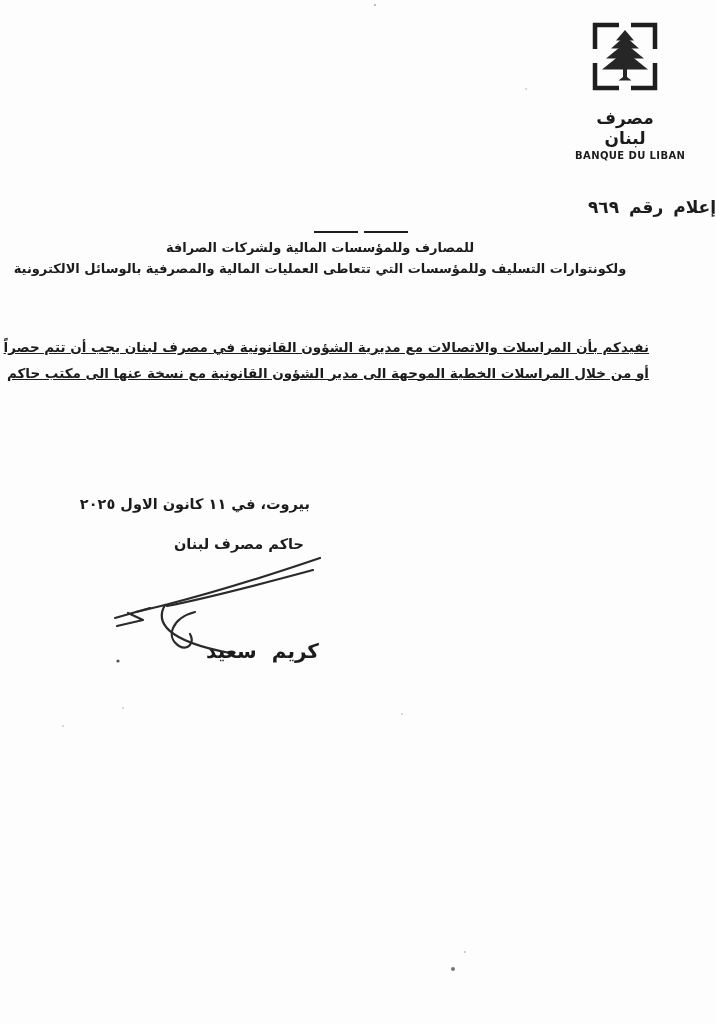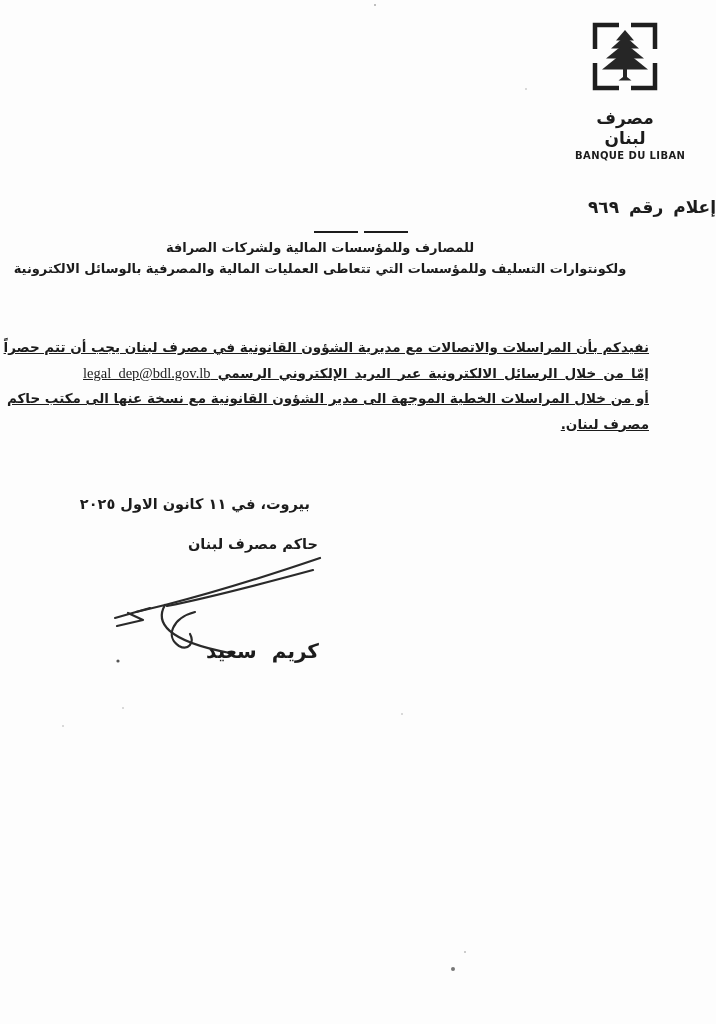--- a/index.html
+++ b/index.html
@@ -34,21 +34,21 @@
   .body-block{
     position:absolute;left:83px;top:335px;width:566px;
     direction:rtl;font-size:13.5px;font-weight:bold;line-height:25.5px;
   }
   .bline{white-space:nowrap;text-decoration:underline;}
   .bline.j{text-align:justify;text-align-last:justify;}
   .bline.last{text-align:right;}
   .email{font-family:"Liberation Serif","DejaVu Serif",serif;font-size:14.5px;font-weight:normal;direction:ltr;unicode-bidi:embed;}
   
   .date-line{position:absolute;left:86px;top:496px;width:224px;direction:rtl;text-align:right;font-size:14.5px;font-weight:bold;white-space:nowrap;}
-  .sig-title{position:absolute;left:158px;top:536px;width:160px;direction:rtl;text-align:right;font-size:14.5px;font-weight:bold;white-space:nowrap;}
+  .sig-title{position:absolute;left:144px;top:536px;width:160px;direction:rtl;text-align:right;font-size:14.5px;font-weight:bold;white-space:nowrap;}
   .sig-svg{position:absolute;left:108px;top:550px;}
   .sig-name{position:absolute;left:195px;top:639px;width:124px;direction:rtl;text-align:right;font-size:20px;font-weight:bold;word-spacing:8px;white-space:nowrap;}
   
   .speck{position:absolute;border-radius:50%;}
 </style>
 </head>
 <body>
 
 <div class="page">
 
@@ -73,23 +73,21 @@
   </div>
 
   <div class="doc-title">إعلام رقم ٩٦٩</div>
   <div class="title-underline"></div>
 
   <div class="addr addr1">للمصارف وللمؤسسات المالية ولشركات الصرافة</div>
   <div class="addr addr2">ولكونتوارات التسليف وللمؤسسات التي تتعاطى العمليات المالية والمصرفية بالوسائل الالكترونية</div>
 
   <div class="body-block">
     <div class="bline j">نفيدكم بأن المراسلات والاتصالات مع مديرية الشؤون القانونية في مصرف لبنان يجب أن تتم حصراً</div>
-    <div class="bline j"><span>إمّا من خلال الرسائل الالكترونية عبر البريد الإلكتروني الرسمي </span><span class="email">legal_dep@bdl.gov.lb</span></div>
     <div class="bline j">أو من خلال المراسلات الخطية الموجهة الى مدير الشؤون القانونية مع نسخة عنها الى مكتب حاكم</div>
-    <div class="bline last">مصرف لبنان.</div>
   </div>
 
   <div class="date-line">بيروت، في ١١ كانون الاول ٢٠٢٥</div>
 
   <div class="sig-title">حاكم مصرف لبنان</div>
 
   <svg class="sig-svg" width="220" height="115" viewBox="0 0 220 115">
     <g fill="none" stroke="#2a2a2a" stroke-width="2.2" stroke-linecap="round" stroke-linejoin="round">
       <path d="M212,8 C165,24 100,44 57,55"></path>
       <path d="M205,20 C168,30 105,47 59,56"></path>

